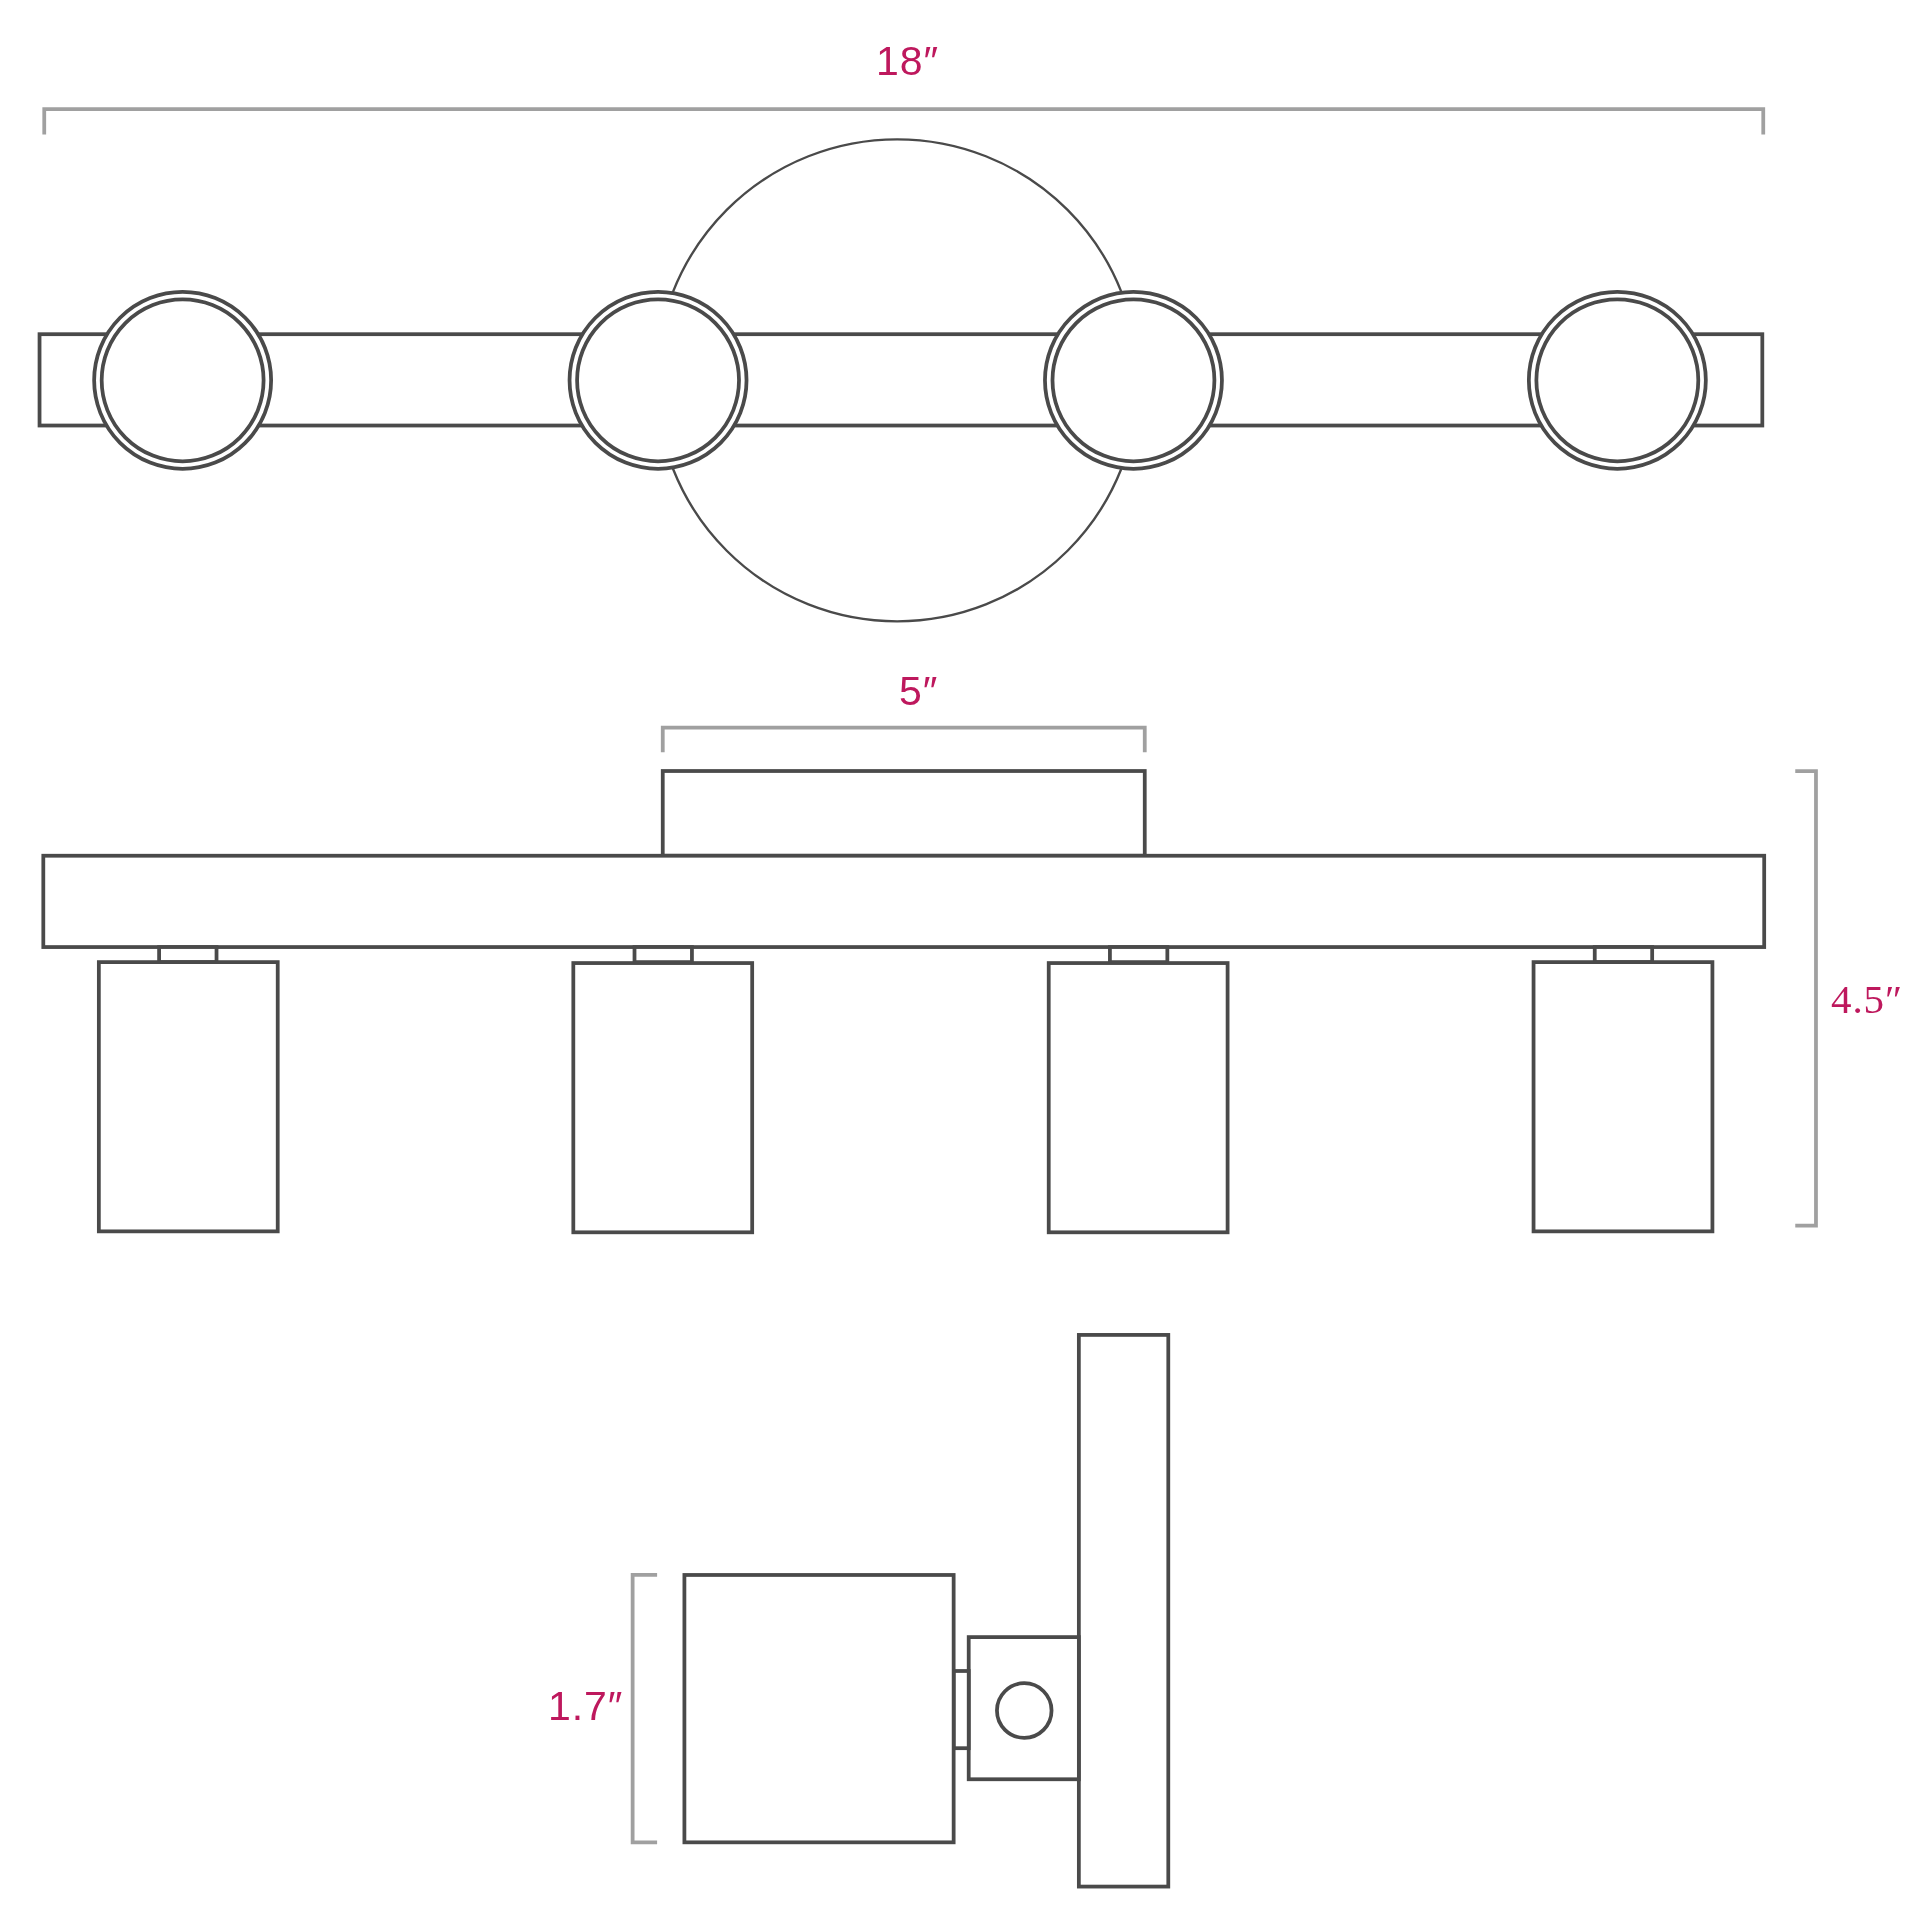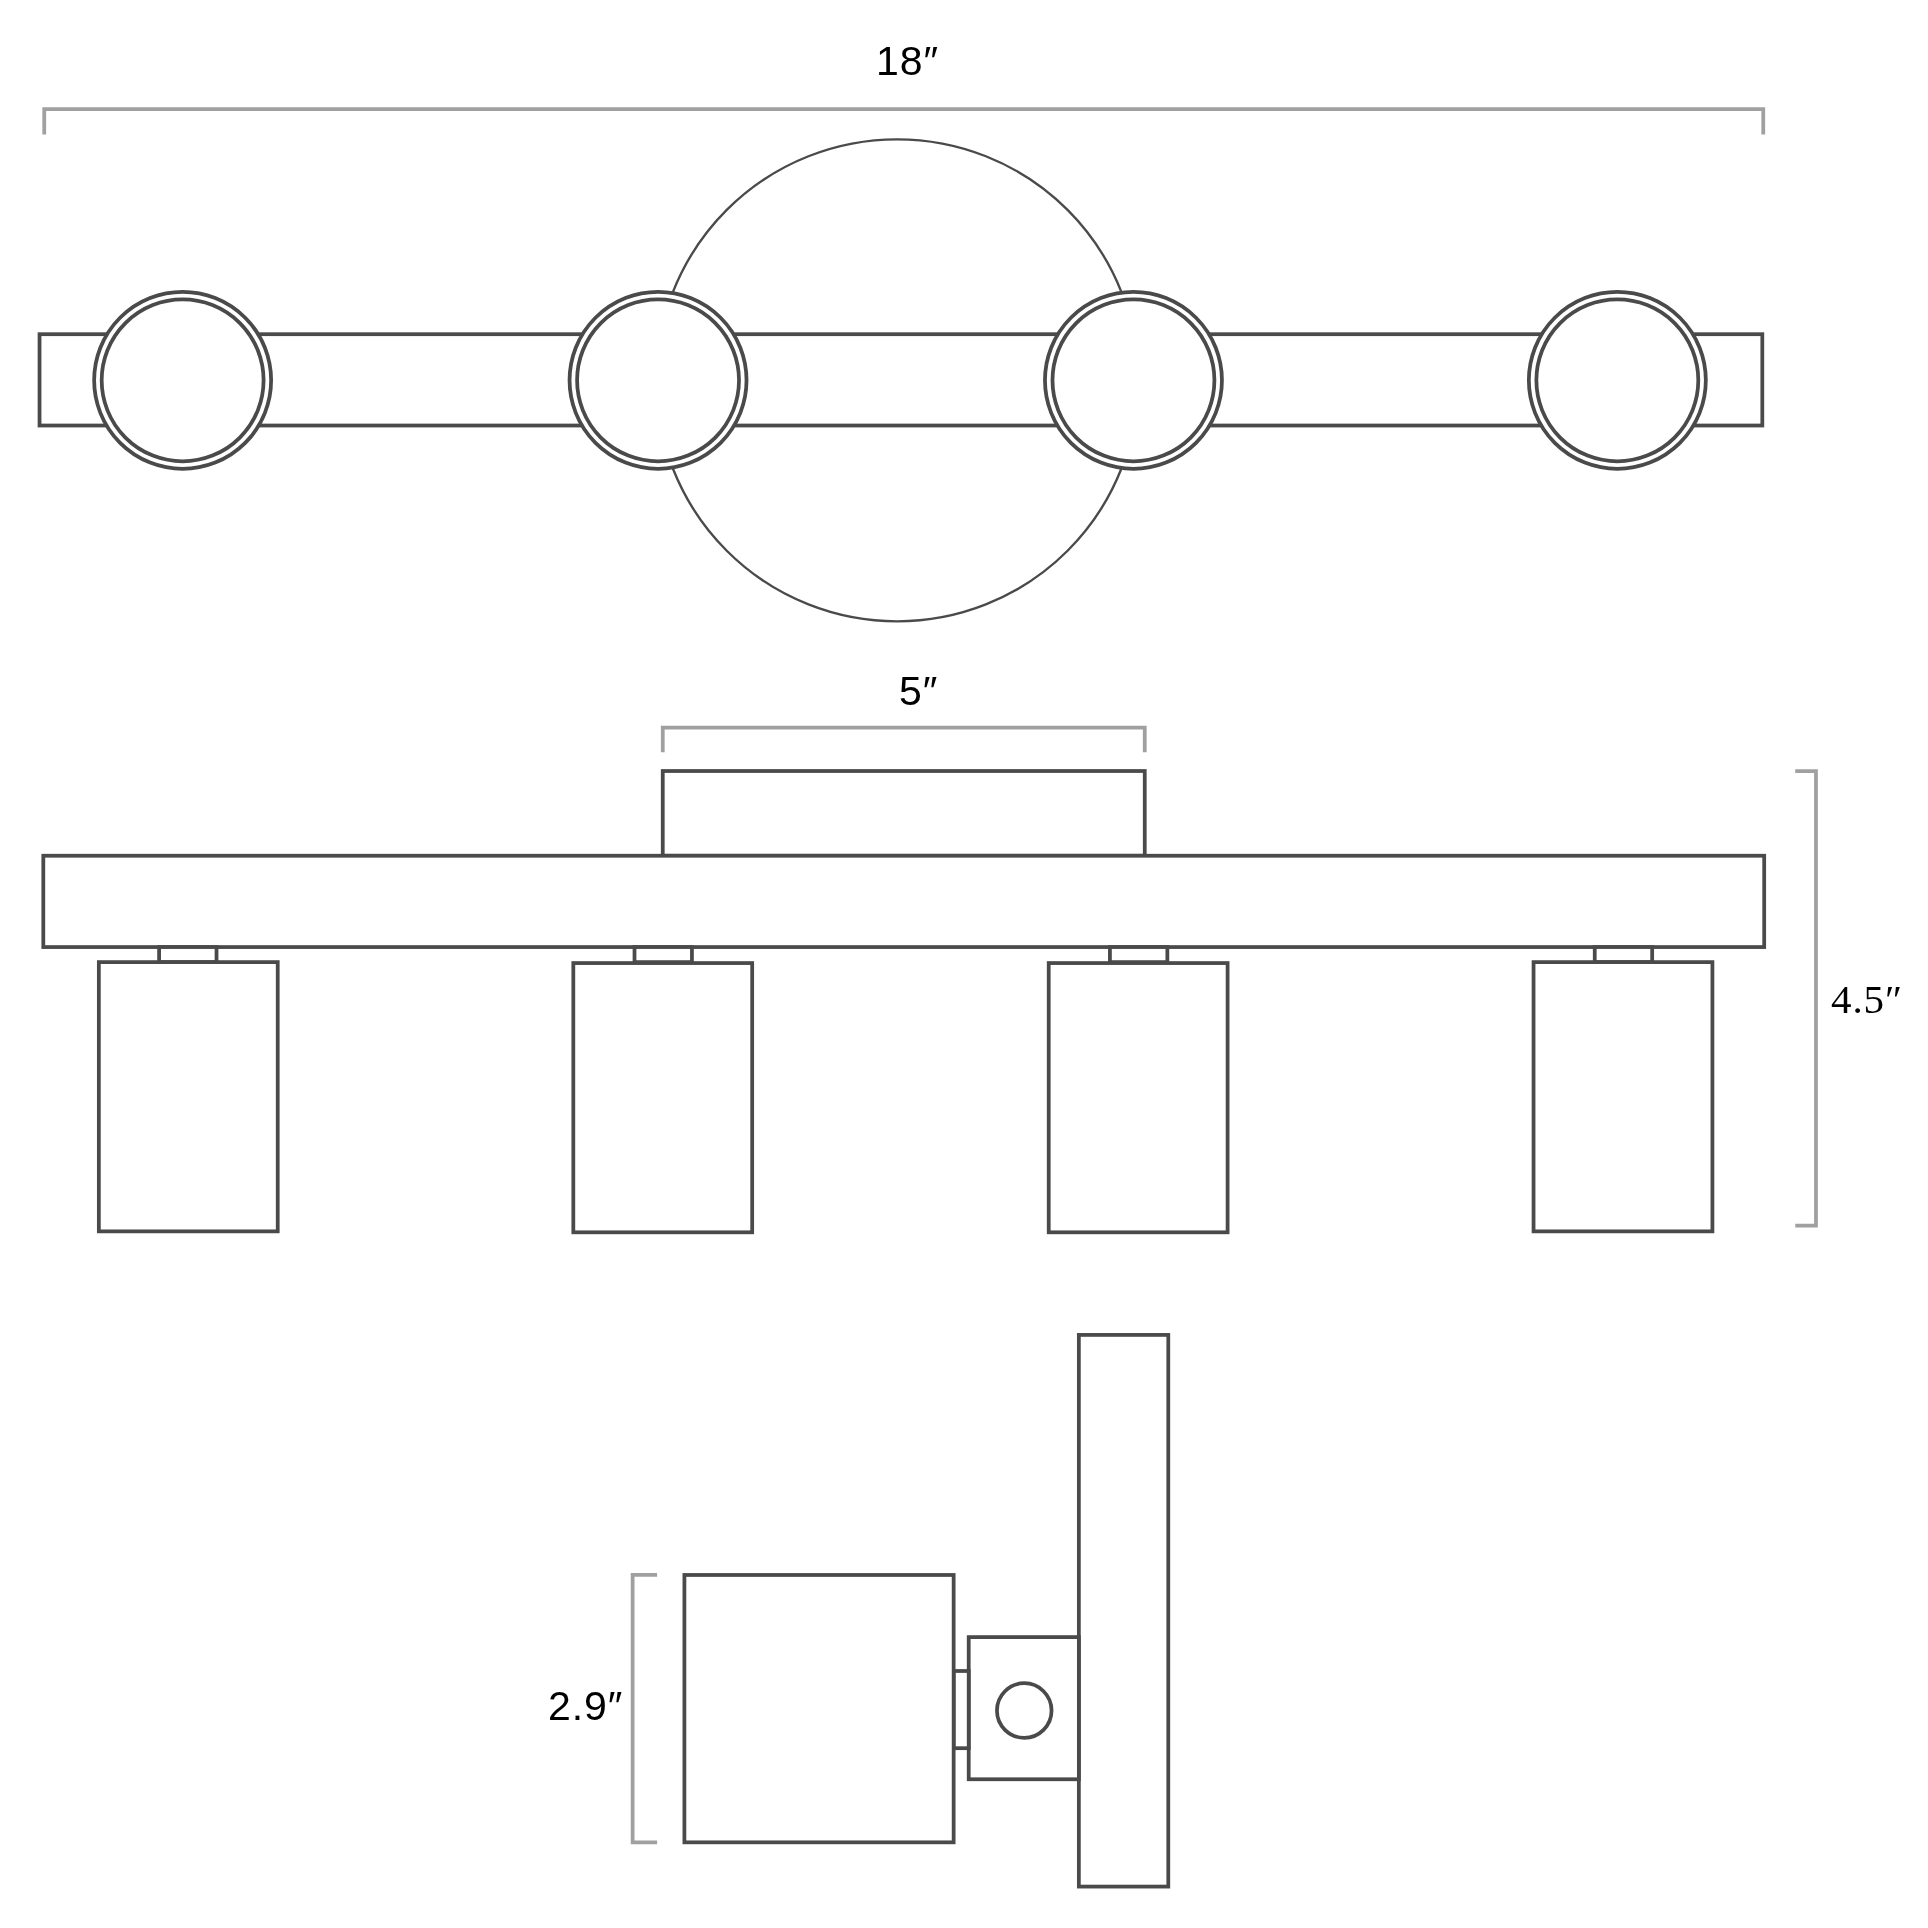--- a/index.html
+++ b/index.html
@@ -2,21 +2,21 @@
 <html style="font-size:15px"><head>
   <meta charset="utf-8">
   <style>
     html, body { margin: 0; padding: 0; background: #ffffff; }
     body { width: 1928px; height: 1928px; position: relative; overflow: hidden; }
     #drawing { position: absolute; left: 0; top: 0; width: 1928px; height: 1928px; }
     .dim-label {
       position: absolute;
       font-family: "Liberation Sans", sans-serif;
       font-size: 41px;
-      color: #000000;
+      color: #be185d;
       line-height: 1;
       white-space: nowrap;
       letter-spacing: 0.9px;
     }
   </style>
 </head>
 <body>
 
 <svg id="drawing" viewBox="0 0 2048 2048" xmlns="http://www.w3.org/2000/svg">
 
@@ -78,14 +78,14 @@
 
     <rect x="727" y="1673" width="286" height="284" fill="#ffffff" stroke="#4a4a4a" stroke-width="4"></rect>
 
     <path d="M698 1673 H672 V1957 H698" fill="none" stroke="#a0a0a0" stroke-width="4"></path>
   </g>
 </svg>
 
 <div class="dim-label" style="left:876px; top:41px;">18″</div>
 <div class="dim-label" style="left:899px; top:671px;">5″</div>
 <div class="dim-label" style="left:1831px; top:979px;font-family:Liberation Serif, serif;">4.5″</div>
-<div class="dim-label" style="left:548px; top:1686px;">2.9″</div>
+<div class="dim-label" style="left:548px; top:1686px;">1.7″</div>
 
 
 </body></html>

